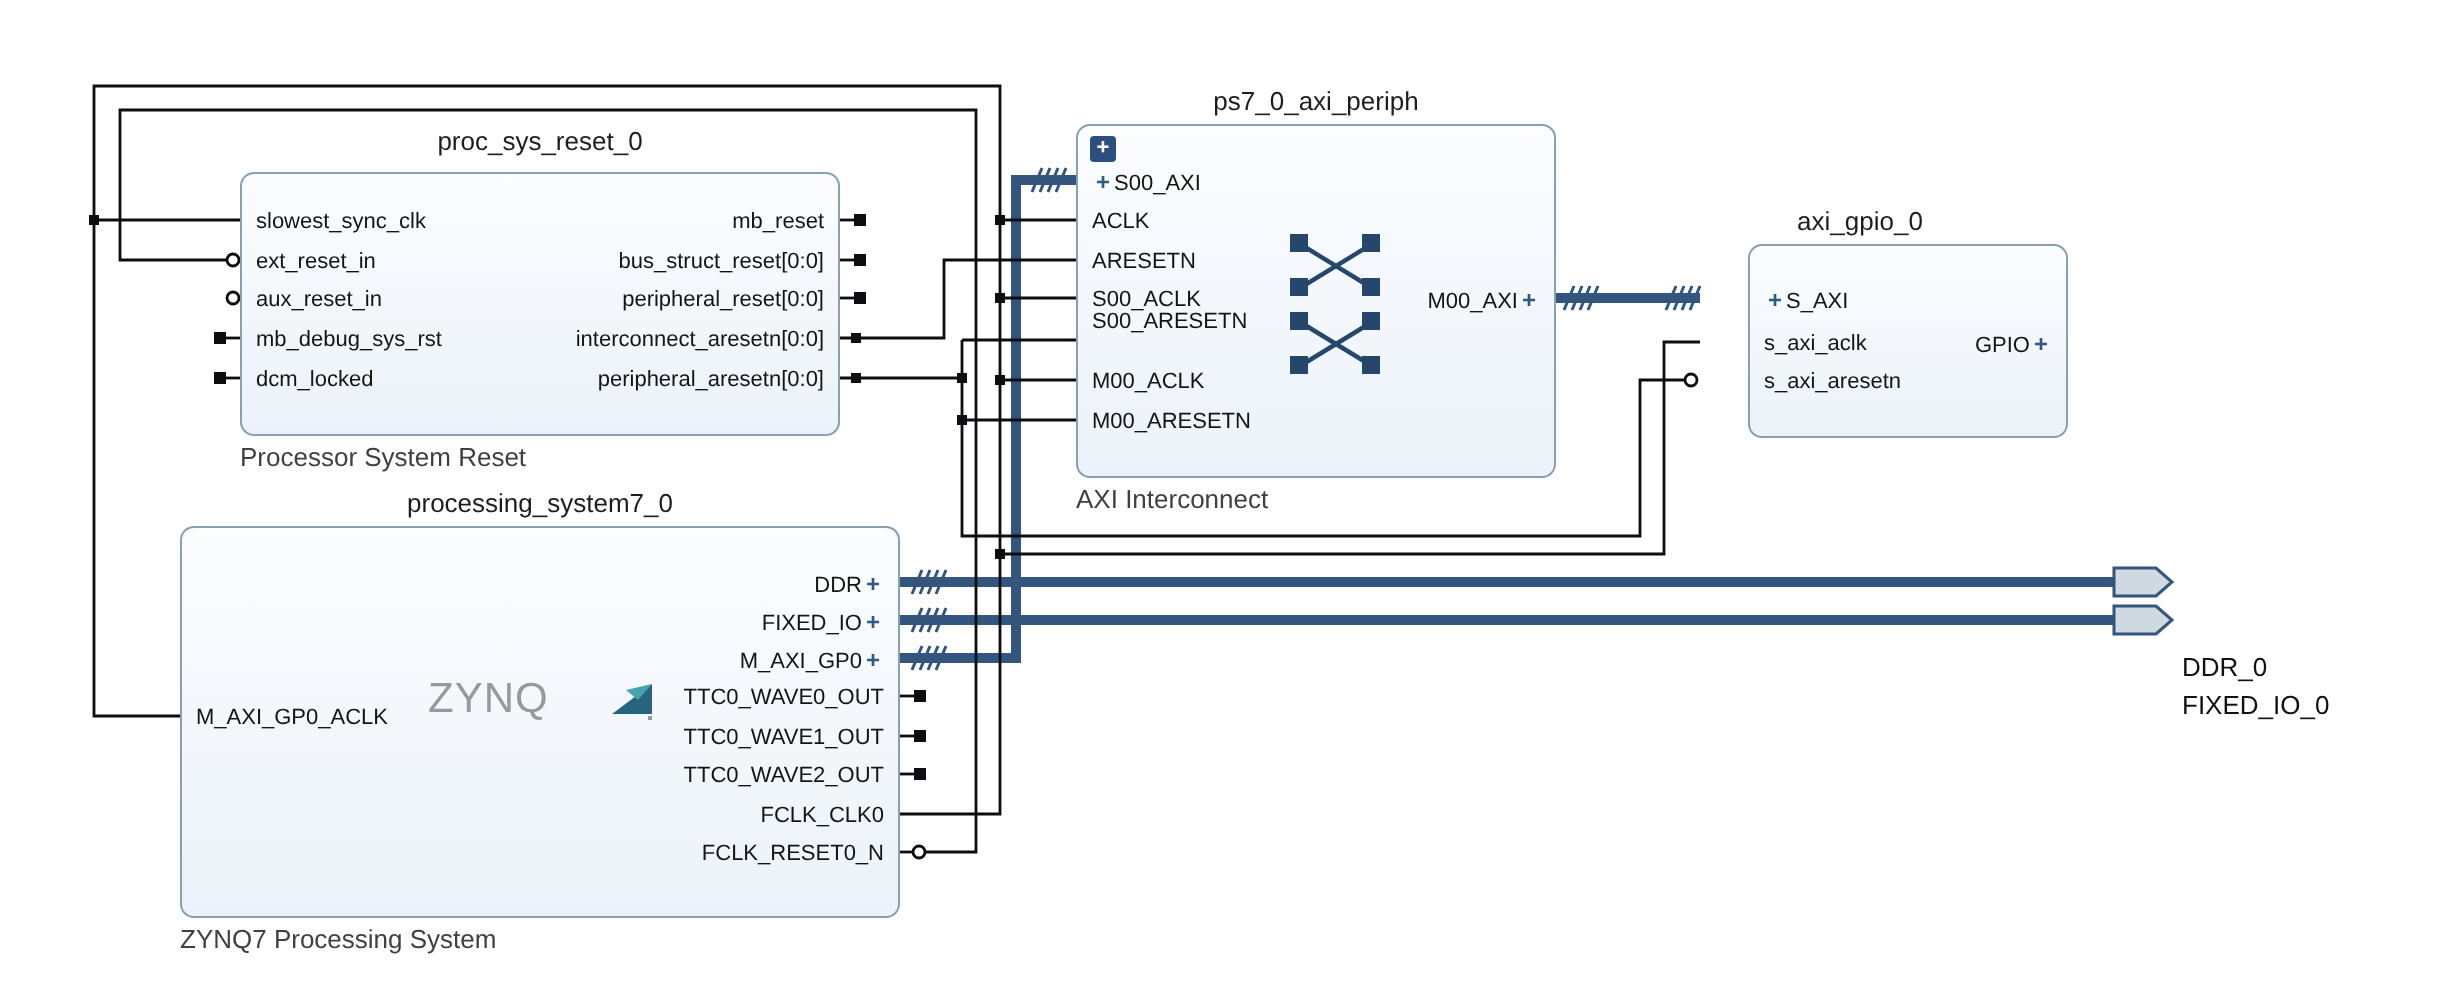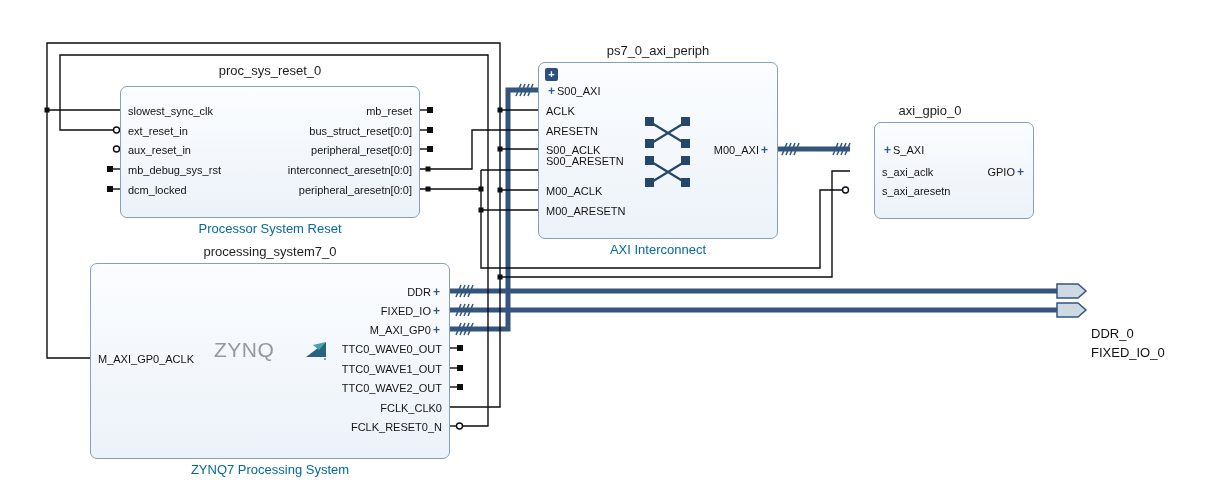--- a/index.html
+++ b/index.html
@@ -3,21 +3,21 @@
 <meta charset="utf-8">
 <style>
   html,body{margin:0;padding:0;background:#ffffff;}
   #canvas{position:relative;width:1219px;height:498px;background:#ffffff;overflow:hidden;
           font-family:"Liberation Sans",sans-serif;}
   svg.wires{position:absolute;left:0;top:0;z-index:0;}
   .block{position:absolute;z-index:1;background:linear-gradient(180deg,#fbfdff 0%,#ecf2f9 100%);
          border:1px solid #87a0b4;border-radius:7px;box-sizing:border-box;}
   .block-title{position:absolute;z-index:2;font-size:13px;color:#1d1d1d;text-align:center;
                height:16px;line-height:16px;white-space:nowrap;}
-  .block-caption{position:absolute;z-index:2;font-size:13px;color:#0369a1;text-align:center;
+  .block-caption{position:absolute;z-index:2;font-size:13px;color:#404040;text-align:left;
                  height:16px;line-height:16px;white-space:nowrap;}
   .pin{position:absolute;font-size:11px;color:#141414;height:20px;line-height:20px;white-space:nowrap;}
   .pl{left:7px;} .pr{right:7px;text-align:right;}
   .plus{color:#2f5a86;font-weight:bold;font-size:12px;padding:0 2px;}
   .expand-btn{position:absolute;left:6px;top:5px;width:13px;height:13px;background:#2d4f80;
               border-radius:2px;color:#ffffff;font-size:11px;font-weight:bold;line-height:13px;
               text-align:center;}
   .crossbar{position:absolute;left:104px;top:52px;}
   .zynq{position:absolute;left:123px;top:74px;width:120px;height:44px;}
   .zynq-text{font-size:21px;color:#96999d;letter-spacing:0.5px;}

